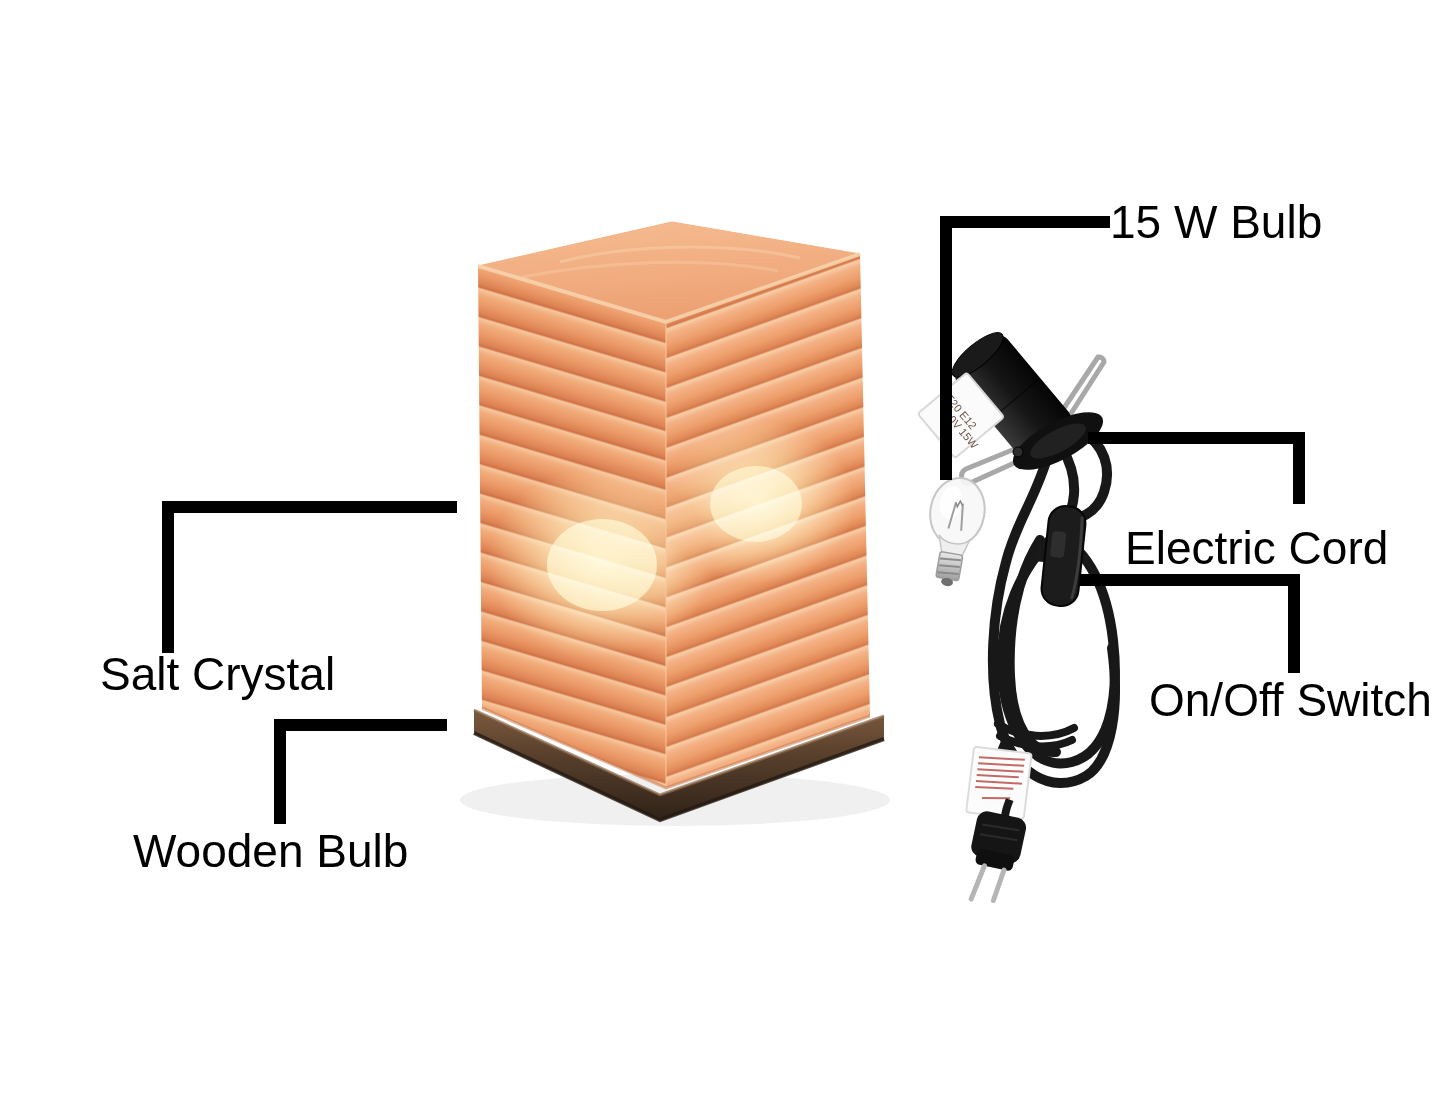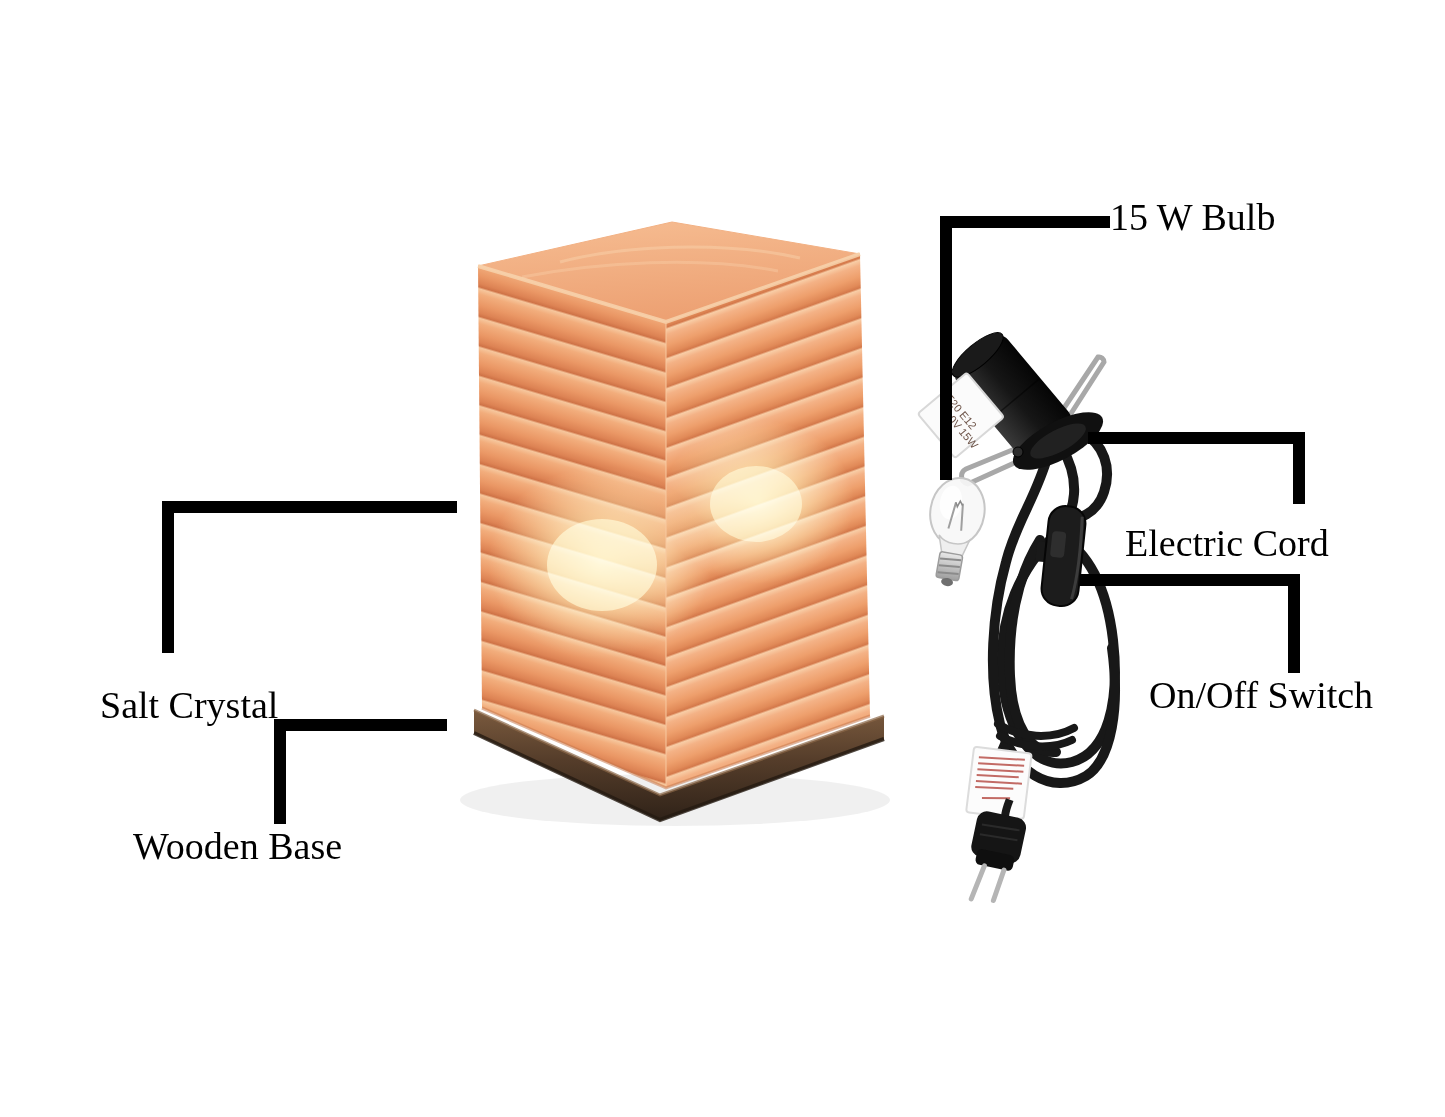--- a/index.html
+++ b/index.html
@@ -1,37 +1,37 @@
 <!DOCTYPE html>
 <html><head>
 <meta charset="utf-8">
 <style>
   html,body{margin:0;padding:0;background:#ffffff;}
   .stage{position:relative;width:1445px;height:1117px;background:#ffffff;overflow:hidden;
          font-family:"Liberation Sans","DejaVu Sans",sans-serif;}
   .scene{position:absolute;left:0;top:0;width:1445px;height:1117px;}
   .callout-seg{position:absolute;background:#000000;}
-  .label{position:absolute;color:#000000;font-size:38px;line-height:1.05;white-space:nowrap;
-         font-family:Liberation Serif, serif;}
+  .label{position:absolute;color:#000000;font-size:46px;line-height:1.05;white-space:nowrap;
+         font-family:Liberation Sans, sans-serif;}
   
   #c-bulb-h{left:940px;top:216px;width:170px;height:12px;}
   #c-bulb-v{left:940px;top:216px;width:12px;height:264px;}
   #c-cord-h{left:1088px;top:432px;width:217px;height:12px;}
   #c-cord-v{left:1293px;top:432px;width:12px;height:72px;}
   #c-switch-h{left:1080px;top:574px;width:220px;height:12px;}
   #c-switch-v{left:1288px;top:574px;width:12px;height:99px;}
   #c-salt-h{left:162px;top:501px;width:295px;height:12px;}
   #c-salt-v{left:162px;top:501px;width:12px;height:152px;}
   #c-wood-h{left:274px;top:719px;width:173px;height:12px;}
   #c-wood-v{left:274px;top:719px;width:12px;height:105px;}
   
   #l-bulb{left:1110px;top:198px;}
   #l-cord{left:1125px;top:524px;}
   #l-switch{left:1113px;top:676px;margin-left:36px;}
-  #l-salt{left:100px;top:650px;margin-top:36px;}
+  #l-salt{left:100px;top:650px;}
   #l-wood{left:133px;top:827px;}
 </style>
 </head>
 <body>
 
 <div class="stage">
 
   <svg class="scene" viewBox="0 0 1445 1117">
     <defs>
       <linearGradient id="ribL" gradientUnits="userSpaceOnUse" x1="0" y1="0" x2="-8" y2="27" spreadMethod="repeat">
@@ -186,15 +186,15 @@
   <div class="callout-seg" id="c-switch-v"></div>
   <div class="callout-seg" id="c-salt-h"></div>
   <div class="callout-seg" id="c-salt-v"></div>
   <div class="callout-seg" id="c-wood-h"></div>
   <div class="callout-seg" id="c-wood-v"></div>
 
   <div class="label" id="l-bulb">15 W Bulb</div>
   <div class="label" id="l-cord">Electric Cord</div>
   <div class="label" id="l-switch">On/Off Switch</div>
   <div class="label" id="l-salt">Salt Crystal</div>
-  <div class="label" id="l-wood">Wooden Base</div>
+  <div class="label" id="l-wood">Wooden Bulb</div>
 
 </div>
 
 </body></html>

